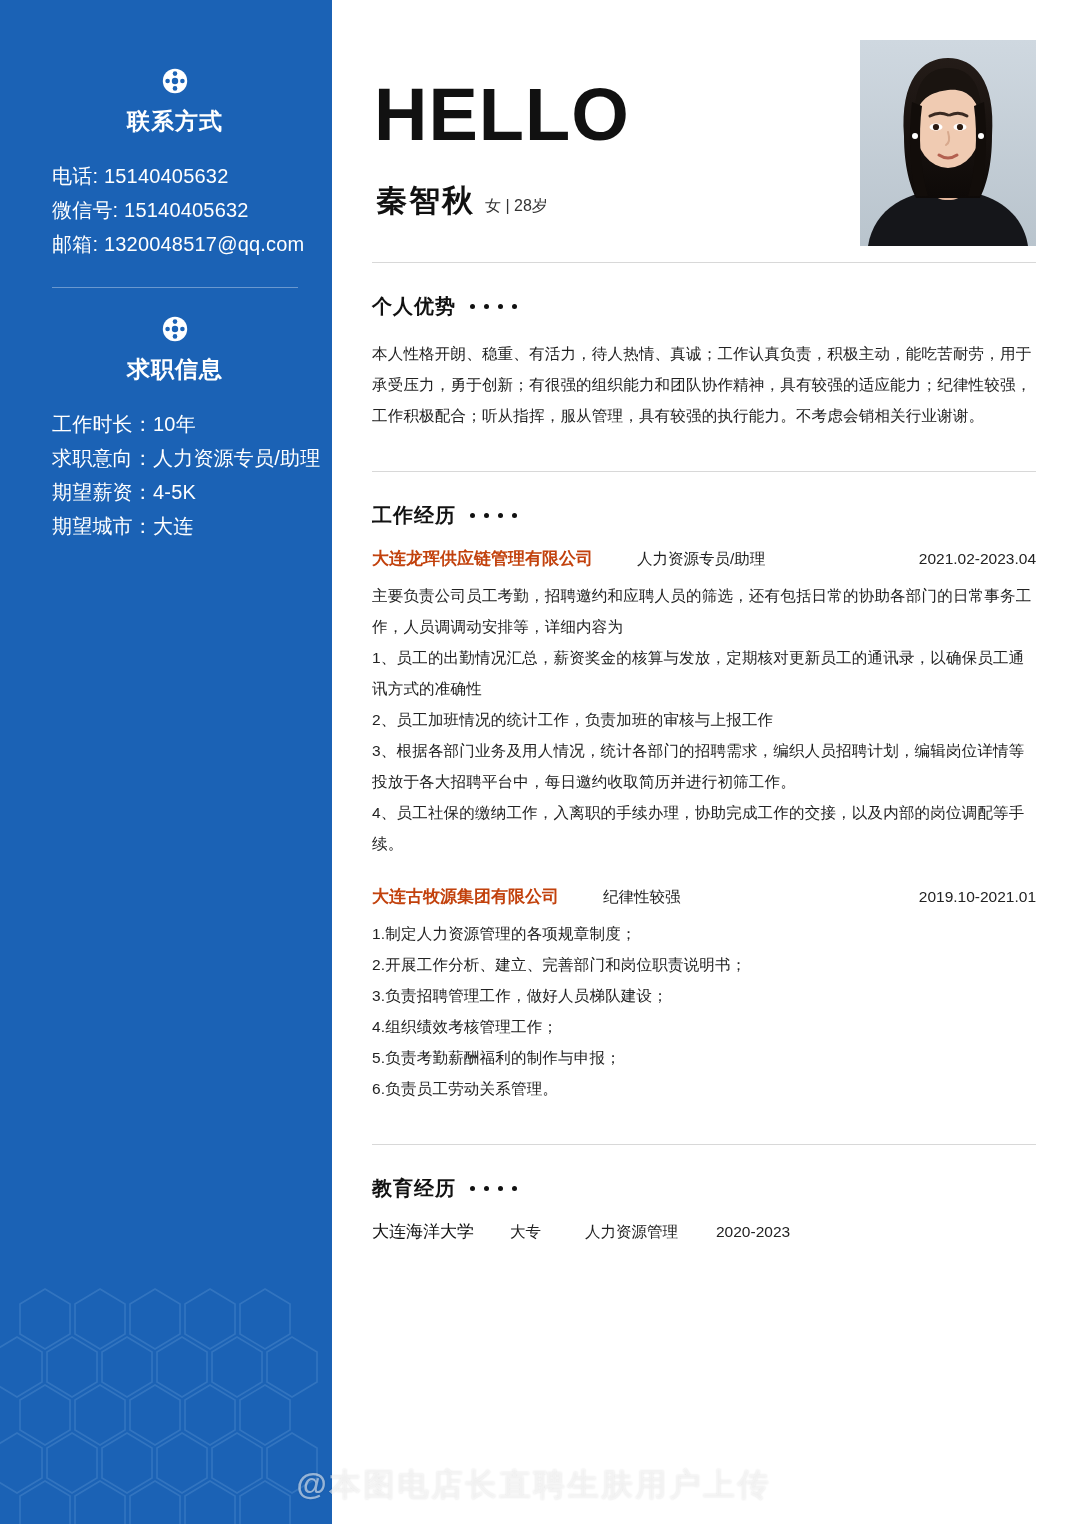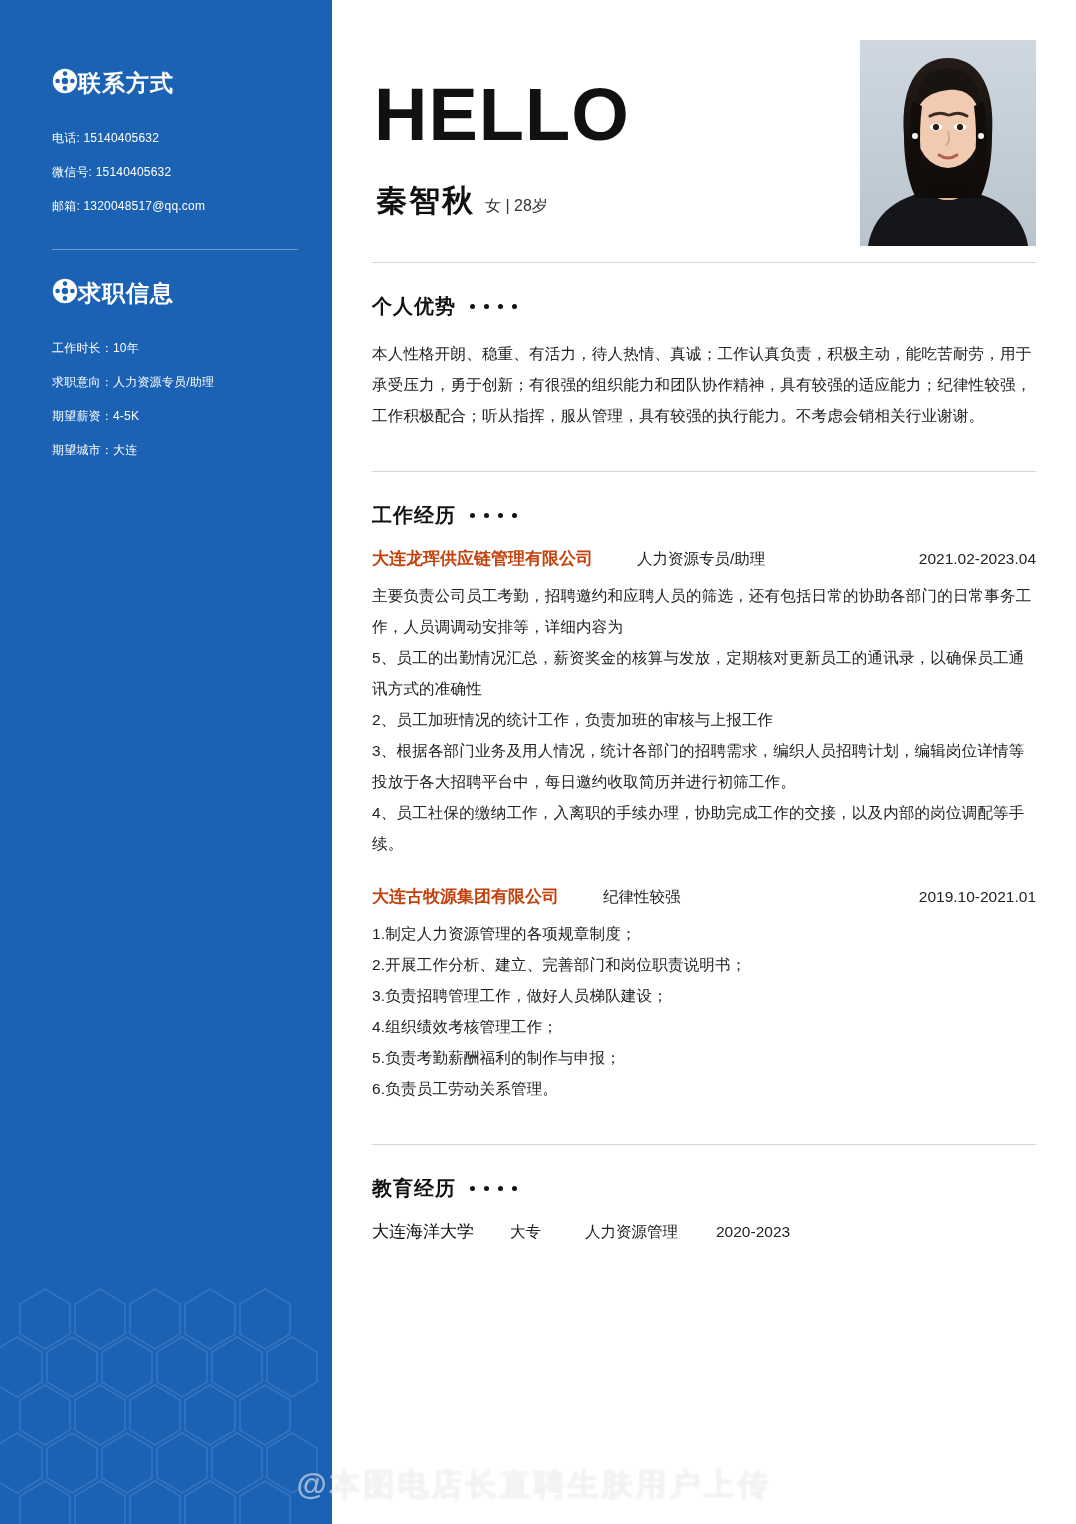--- a/index.html
+++ b/index.html
@@ -39,36 +39,38 @@
     opacity: 0.45;
   }
   .sidebar-inner {
     position: relative;
     z-index: 2;
     padding: 0 34px 0 52px;
   }
   .side-block { margin-top: 0; }
   .side-heading {
     display: flex;
-    align-items: flex-start;
+    align-items: center;
+    gap: 12px;
     margin: 0 0 22px 0;
+    flex-direction: column;
   }
   .side-heading .badge-icon {
     width: 26px;
     height: 26px;
     flex: 0 0 26px;
     display: block;
   }
   .side-heading .side-title {
     font-size: 23px;
     font-weight: bold;
     letter-spacing: 1px;
   }
   .side-line {
-    font-size: 12px;
+    font-size: 20px;
     line-height: 34px;
     white-space: nowrap;
     letter-spacing: 0.2px;
   }
   .divider {
     height: 1px;
     background: rgba(255,255,255,0.35);
     margin: 26px 0 28px 0;
   }
 
@@ -359,21 +361,21 @@
             </span>
         </div>
 
         <div>
           <div class="job-head">
             <span class="job-company">大连龙珲供应链管理有限公司</span>
             <span class="job-role">人力资源专员/助理</span>
             <span class="job-date">2021.02-2023.04</span>
           </div>
           <div class="para job-body" style="white-space:pre-line;">主要负责公司员工考勤，招聘邀约和应聘人员的筛选，还有包括日常的协助各部门的日常事务工作，人员调调动安排等，详细内容为
-5、员工的出勤情况汇总，薪资奖金的核算与发放，定期核对更新员工的通讯录，以确保员工通讯方式的准确性
+1、员工的出勤情况汇总，薪资奖金的核算与发放，定期核对更新员工的通讯录，以确保员工通讯方式的准确性
 2、员工加班情况的统计工作，负责加班的审核与上报工作
 3、根据各部门业务及用人情况，统计各部门的招聘需求，编织人员招聘计划，编辑岗位详情等投放于各大招聘平台中，每日邀约收取简历并进行初筛工作。
 4、员工社保的缴纳工作，入离职的手续办理，协助完成工作的交接，以及内部的岗位调配等手续。</div>
         </div>
 
         <div>
           <div class="job-head">
             <span class="job-company">大连古牧源集团有限公司</span>
             <span class="job-role">纪律性较强</span>
             <span class="job-date">2019.10-2021.01</span>

